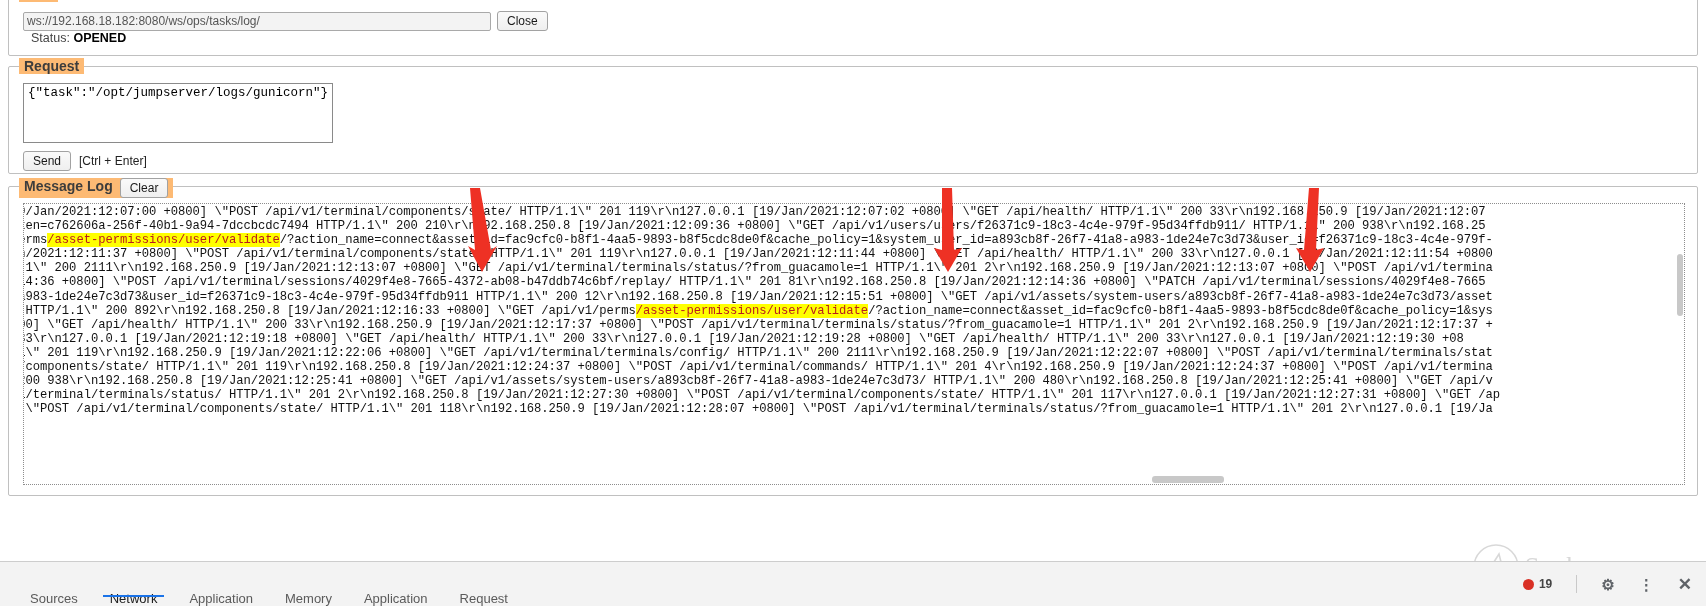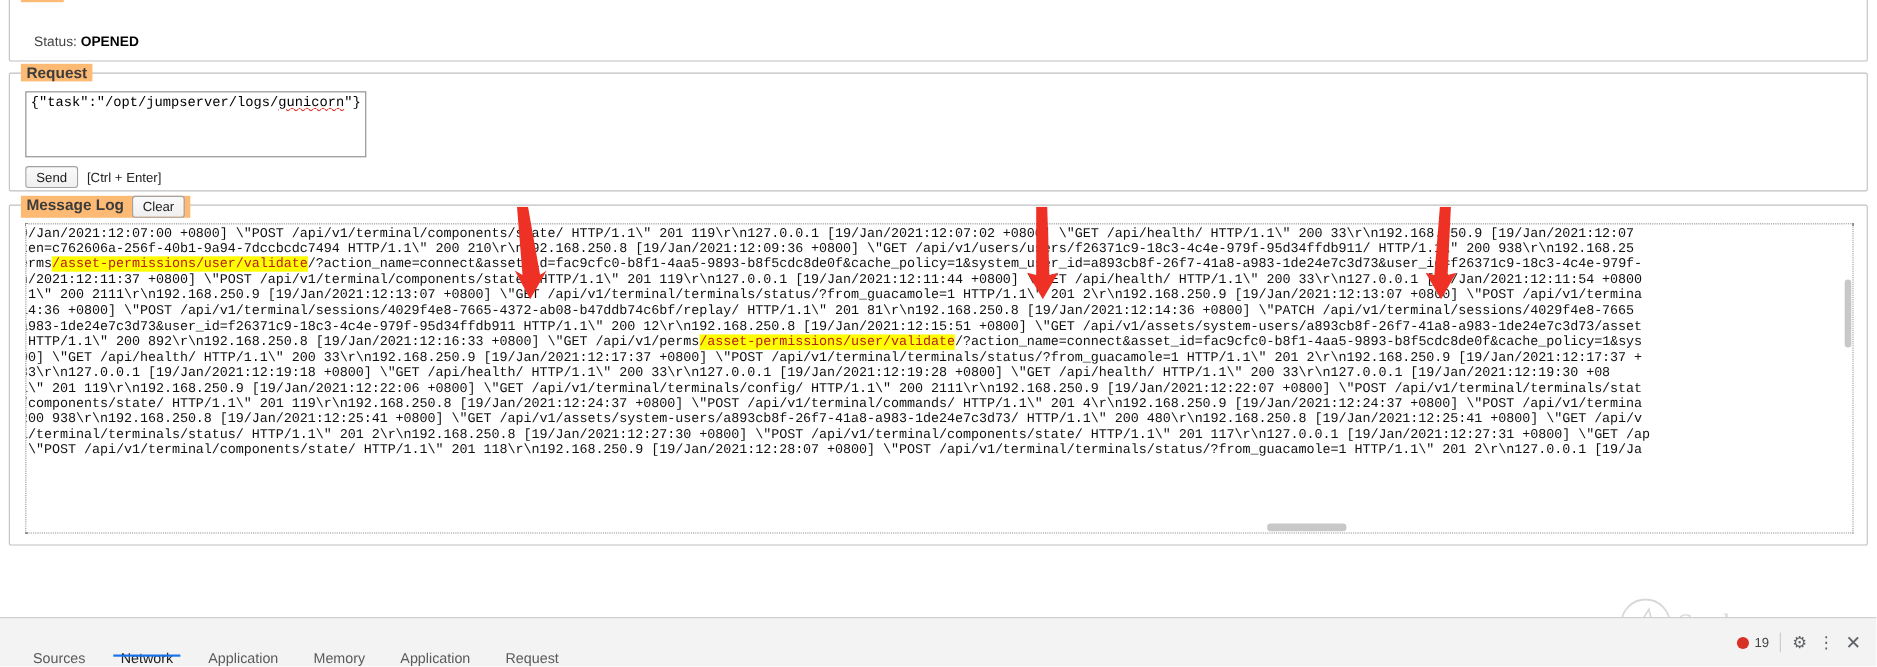--- a/index.html
+++ b/index.html
@@ -105,21 +105,20 @@
     padding: 2px 4px;
     resize: none;
     line-height: 15px;
     overflow: hidden;
     background: #fff;
   }
   #request-value {
     white-space: pre;
   }
   .spellerr {
-    text-decoration: underline;
     text-decoration-style: wavy;
     text-decoration-color: #e23b2e;
     text-decoration-thickness: 1px;
     text-align: right;
   }
   #send-row {
     position: absolute;
     left: 14px;
     top: 84px;
     display: flex;
@@ -245,23 +244,24 @@
     left: 9px;
     right: 9px;
     bottom: 9px;
     height: 2px;
     background: #1a73e8;
   }
   #devtools-right {
     margin-left: auto;
     display: flex;
     align-items: center;
-    gap: 10px;
+    gap: 24px;
     padding-right: 14px;
     color: #5a5a5a;
+    font-weight: bold;
   }
   #err-badge {
     display: flex;
     align-items: center;
     gap: 5px;
     font-size: 12px;
     color: #444;
   }
   #err-dot {
     width: 11px;
@@ -314,20 +314,24 @@
   }
 </style>
 </head>
 <body>
 
 <div id="top-strip"></div>
 
 <div class="fieldset" id="url-group">
   <div class="legend">
     <span>URL</span>
+  </div>
+  <div id="url-row">
+    <input id="url-input" type="text" value="ws://192.168.18.182:8080/ws/ops/tasks/log/" style="">
+    <button class="btn" id="close-button">Close</button>
   </div>
   <div id="status-line">
     <span>Status:</span>
     <b>OPENED</b>
   </div>
 </div>
 
 <div class="fieldset" id="request-group">
   <div class="legend">
     <span>Request</span>

